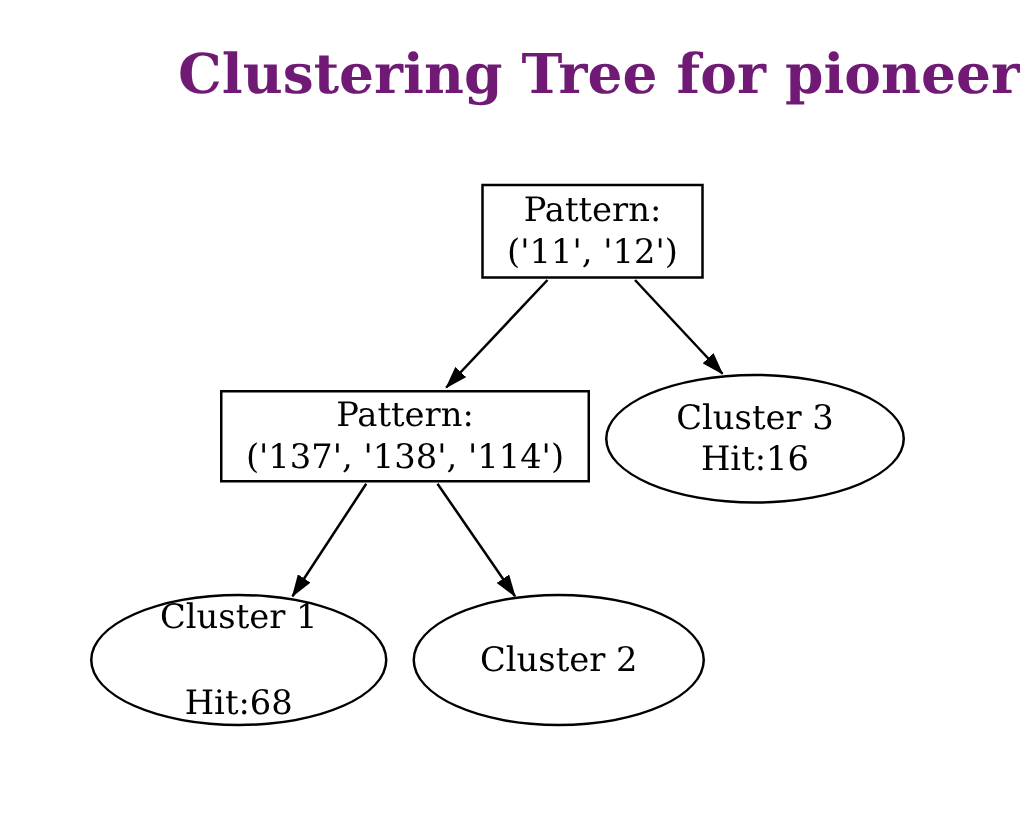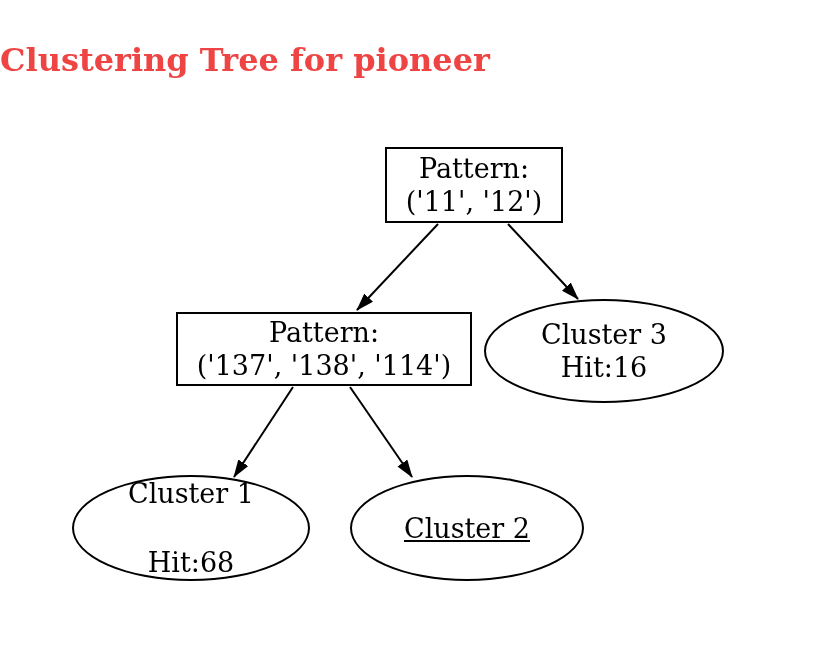--- a/index.html
+++ b/index.html
@@ -14,25 +14,25 @@
     background: #ffffff;
     font-family: "DejaVu Serif", serif;
     color: #000000;
     overflow: hidden;
   }
   .diagram-title {
     position: absolute;
     left: 0;
     top: 34px;
     width: 816px;
-    text-align: left;
-    font-size: 32px;
+    text-align: right;
+    font-size: 44px;
     line-height: 52px;
     font-weight: bold;
-    color: #ef4444;
+    color: #701a75;
     white-space: nowrap;
   }
   .edges-layer {
     position: absolute;
     left: 0;
     top: 0;
     width: 816px;
     height: 654px;
     pointer-events: none;
   }
@@ -48,21 +48,21 @@
     line-height: 33px;
     background: #ffffff;
     border: 2px solid #000000;
     white-space: nowrap;
   }
   .node.ellipse { border-radius: 50%; }
   #node-root      { left: 385px; top: 147px; width: 178px; height: 76px; }
   #node-pattern2  { left: 176px; top: 312px; width: 296px; height: 74px; }
   #node-cluster3  { left: 484px; top: 299px; width: 240px; height: 104px; }
   #node-cluster1  { left:  72px; top: 475px; width: 238px; height: 106px; justify-content: space-between; }
-  #node-cluster2  { left: 350px; top: 475px; width: 234px; height: 106px; text-decoration: underline; }
+  #node-cluster2  { left: 330px; top: 475px; width: 234px; height: 106px; }
   .edge-line { stroke: #000000; stroke-width: 2px; }
 </style>
 </head>
 <body>
 
 <div class="canvas">
 
   <div class="diagram-title">Clustering Tree for pioneer</div>
 
   <svg class="edges-layer" width="816" height="654" viewBox="0 0 816 654">

